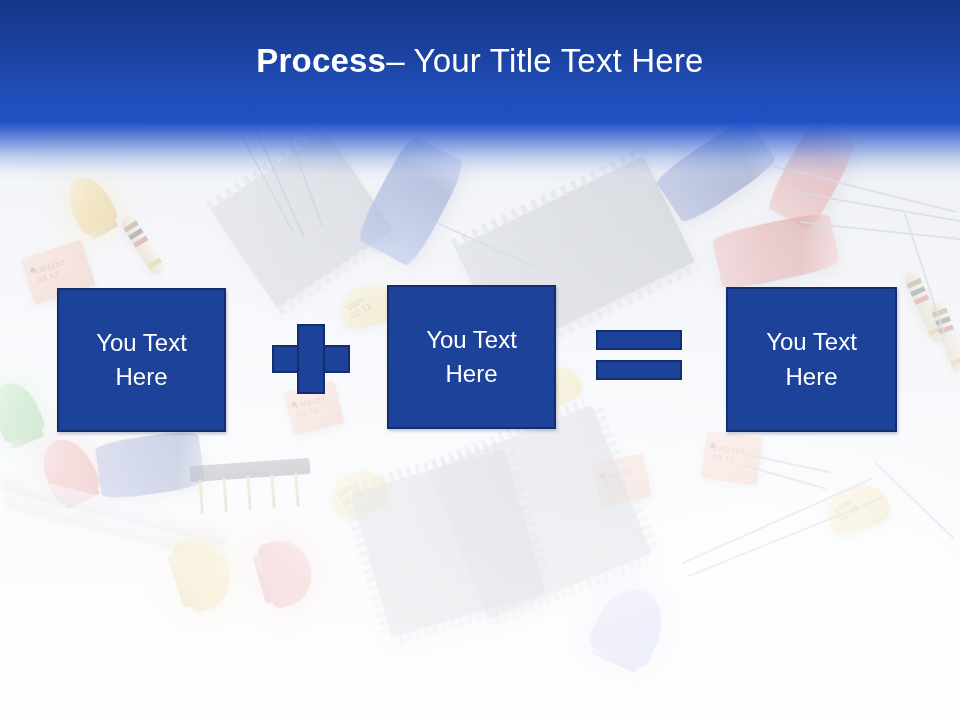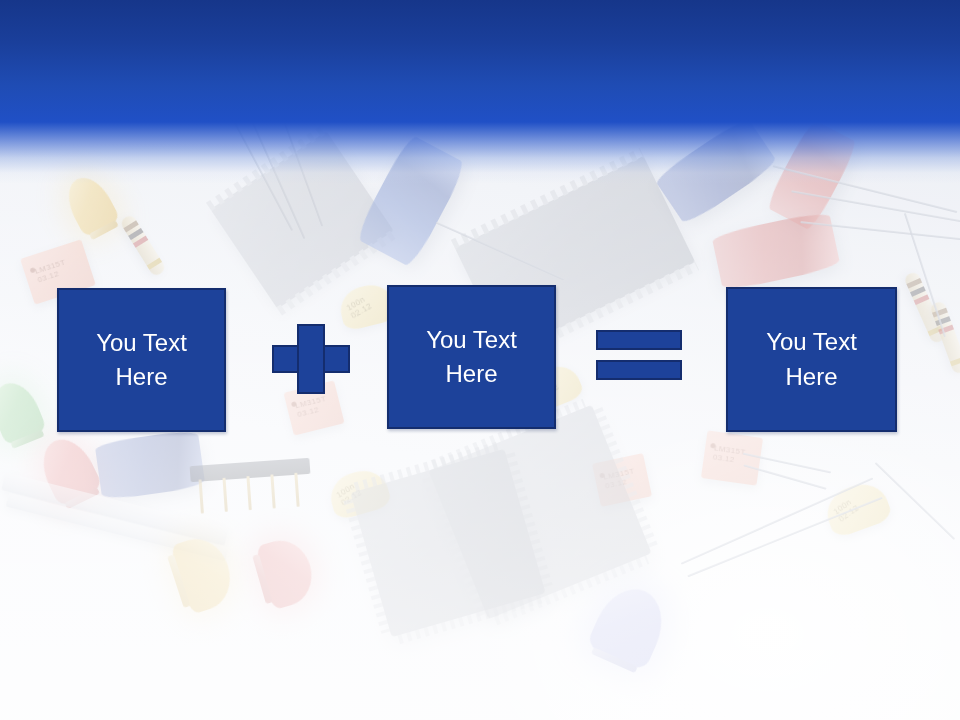--- a/index.html
+++ b/index.html
@@ -388,20 +388,24 @@
     <div class="lead" style="left:672px; top:520px; width:210px; transform:rotate(-24deg);"></div>
     <div class="lead" style="left:680px; top:536px; width:210px; transform:rotate(-22deg);"></div>
     <div class="led blueled part" style="left:598px; top:588px; width:64px; height:74px; transform:rotate(24deg);"></div>
     <div class="lead" style="left:860px; top:500px; width:110px; transform:rotate(44deg);"></div>
 
     <div id="photo-wash"></div>
   </div>
 
   <div id="header-band"></div>
   <div id="header-fade"></div>
+  <div id="title">
+    <span class="strong">Process</span>
+      <span class="rest"> – Your Title Text Here</span>
+  </div>
 
   <div class="pbox" style="left:57px; top:288px; width:165px; height:140px;">
     <span>
       <span>You Text</span><br>
       <span>Here</span>
     </span>
   </div>
 
   <div class="pbox" style="left:387px; top:285px; width:165px; height:140px;">
     <span>

